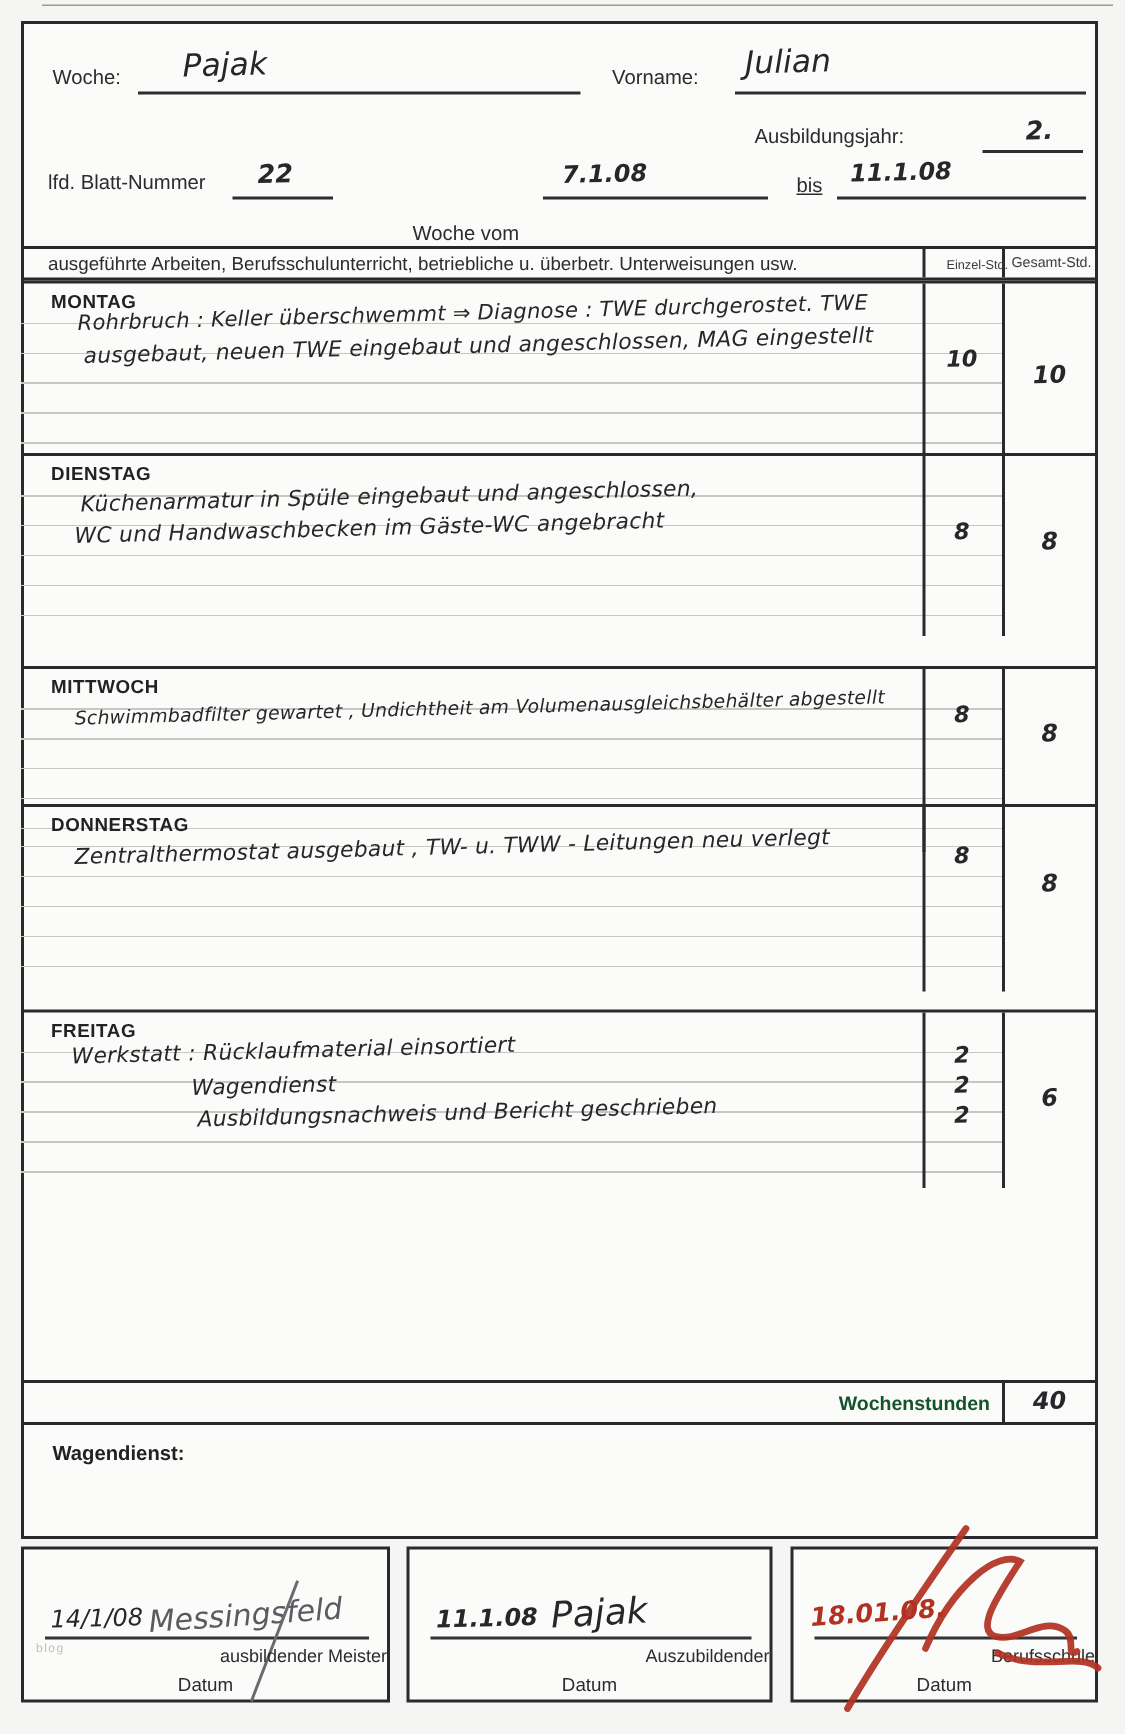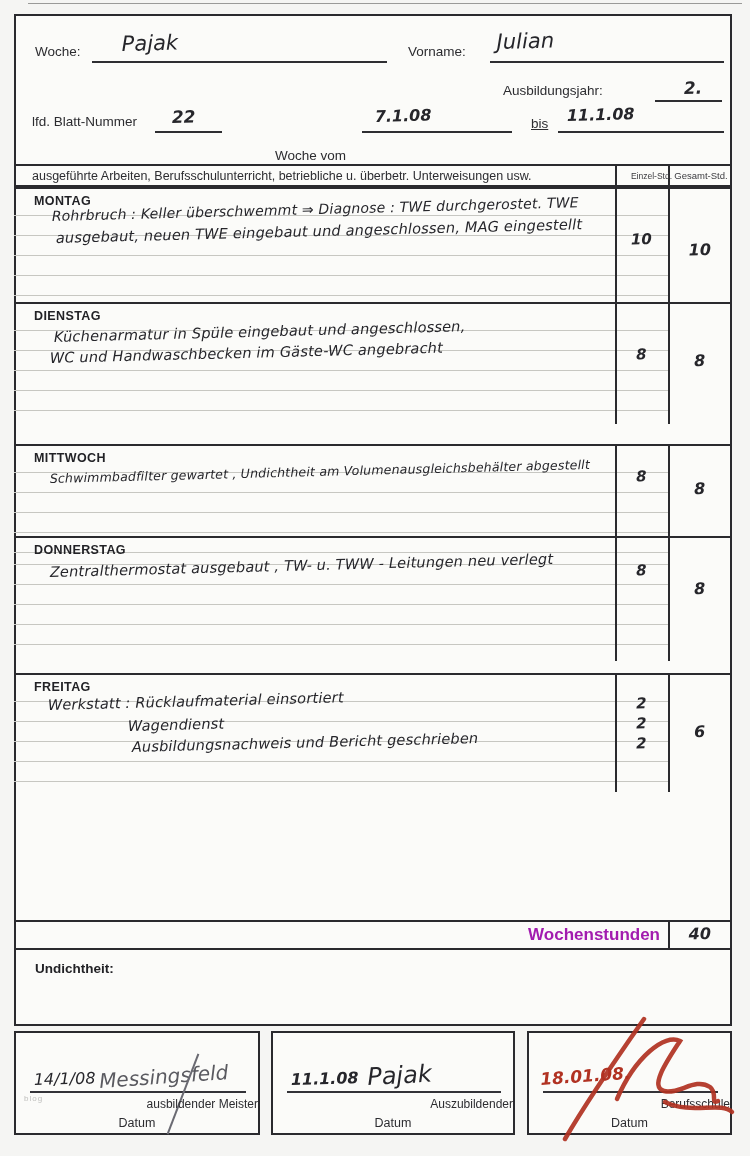--- a/index.html
+++ b/index.html
@@ -126,25 +126,25 @@
     <div class="hw day-line" style="left:118px;top:64px;">Ausbildungsnachweis und Bericht geschrieben</div>
     <div class="hw hours" style="top:20px;">2</div>
     <div class="hw hours" style="top:40px;">2</div>
     <div class="hw hours" style="top:60px;">2</div>
     <div class="hw total" style="top:48px;">6</div>
   </div>
 
 
   <div class="row" style="top:920px;height:30px;border-bottom:2px solid var(--border);">
     <div class="vdiv v2"></div>
-    <div style="position:absolute;right:72px;top:0;bottom:0;display:flex;align-items:center;font-size:17px;font-weight:bold;color:#a21caf;">Wochenstunden</div>
+    <div style="position:absolute;right:72px;top:0;bottom:0;display:flex;align-items:center;font-size:13px;font-weight:bold;color:#14532d;">Wochenstunden</div>
     <div class="hw total" style="top:3px;">40</div>
   </div>
 
-  <div style="position:absolute;left:35px;top:961px;font-size:13.5px;font-weight:bold;color:#222226;">Undichtheit:</div>
+  <div style="position:absolute;left:35px;top:961px;font-size:13.5px;font-weight:bold;color:#222226;">Wagendienst:</div>
 
   <div class="sig-box" style="left:14px;width:246px;">
     <div class="sig-line"></div>
     <span class="note">blog</span>
     <span class="hw" style="left:18px;bottom:44px;font-size:16px;">14/1/08</span>
     <span class="hw" style="left:84px;bottom:40px;font-size:20px;color:#5a5a60;transform:rotate(-4deg);">Messingsfeld</span>
     <div class="flourish" style="left:166px;top:18px;height:86px;transform:rotate(21deg);"></div>
     <div class="sig-role">ausbildender Meister</div>
     <div class="sig-datum">Datum</div>
   </div>

